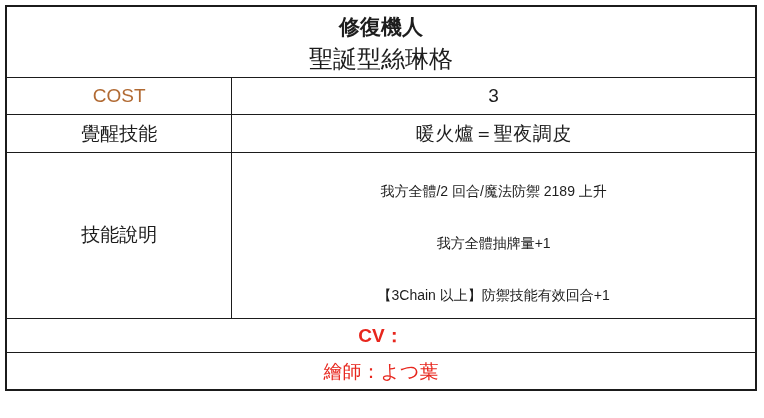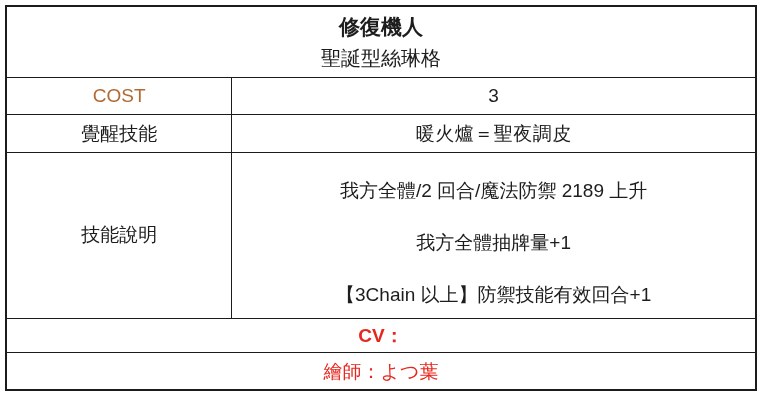--- a/index.html
+++ b/index.html
@@ -34,35 +34,35 @@
   .card-table {
     border: 2px solid #1b1b1b;
   }
   .title-cell { height: 66px; }
   .title-line {
     font-size: 21px;
     font-weight: bold;
     line-height: 33px;
   }
   .subtitle-line {
-    font-size: 20px;
+    font-size: 24px;
     font-weight: normal;
     line-height: 31px;
   }
   .r-std { height: 35px; }
   .r-awaken { height: 36px; }
   .r-skill { height: 111px; }
   .r-cv { height: 33px; }
   .r-artist { height: 35px; }
   .label-rarity { color: var(--rarity-color); }
   .label-cost { color: var(--cost-color); font-weight: normal; }
   .red-text { color: var(--accent-red); }
   .cv-text { font-weight: bold; margin-top: 46px; }
   .artist-text { font-size: 20px; }
-  .skill-line { font-size: 19px; line-height: 36px; white-space: nowrap; margin-top: 16px; }
+  .skill-line { font-size: 14px; line-height: 36px; white-space: nowrap; margin-top: 16px; }
   .awaken-value { letter-spacing: 0.5px; }
 </style>
 </head>
 <body>
 
 <table class="card-table">
   <colgroup>
     <col style="width:30.1%">
     <col style="width:24.7%">
     <col style="width:21.0%">

